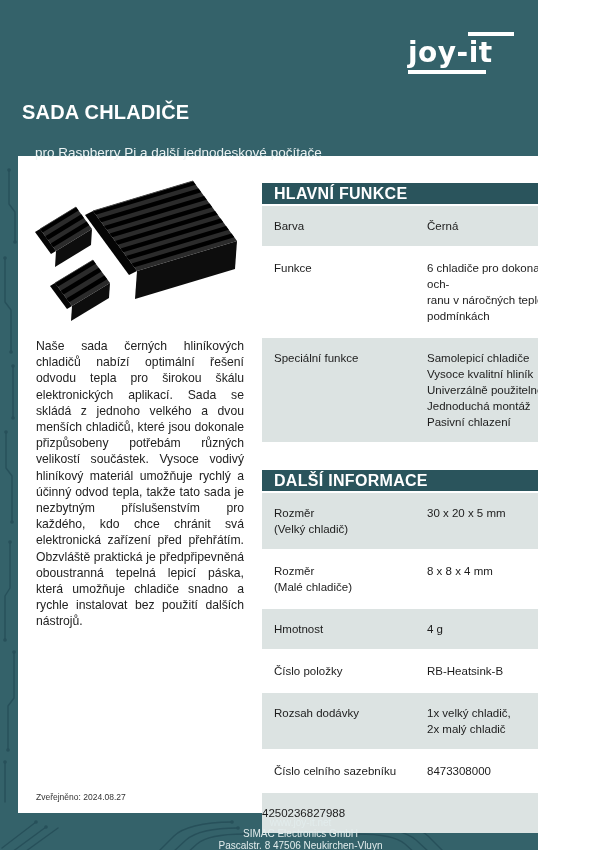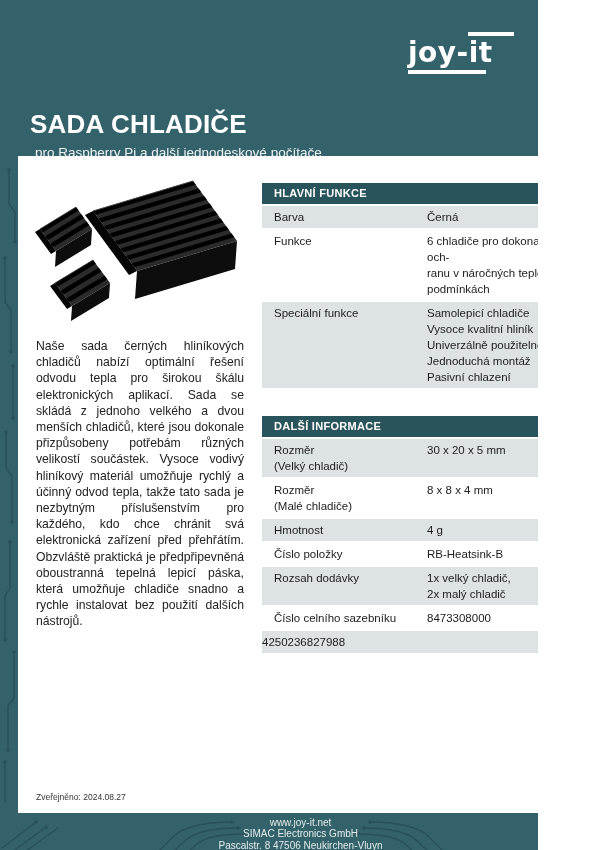--- a/index.html
+++ b/index.html
@@ -12,36 +12,36 @@
   
   svg.traces{position:absolute;left:0;top:0;z-index:1;}
   svg.traces path{stroke:var(--trace);stroke-width:1.4;fill:none;stroke-linecap:round;stroke-linejoin:round;}
   svg.traces circle{fill:var(--trace);}
 
   
   .logo{position:absolute;top:38px;right:20px;width:110px;height:32px;z-index:3;}
   .logo-text{font-weight:bold;font-size:28px;line-height:30px;color:#fff;letter-spacing:0.5px;font-family:"DejaVu Sans",sans-serif;}
   .logo::before{content:"";position:absolute;top:-6px;right:4px;width:46px;height:4px;background:#fff;}
   .logo::after{content:"";position:absolute;bottom:-4px;left:0;width:78px;height:4px;background:#fff;}
-  .title{position:absolute;left:22px;top:101px;z-index:3;color:#fff;font-size:26px;font-weight:bold;letter-spacing:0.2px;margin:8px;}
+  .title{position:absolute;left:22px;top:101px;z-index:3;color:#fff;font-size:20px;font-weight:bold;letter-spacing:0.2px;margin:0;}
   .subtitle{position:absolute;left:23px;top:133px;z-index:3;color:#ECF3F3;font-size:13.5px;margin:12px;}
 
   
   .content{position:absolute;left:18px;top:156px;width:565px;height:657px;background:#fff;z-index:2;}
   .product-svg{position:absolute;left:8px;top:18px;}
   .description{position:absolute;left:18px;top:182px;width:208px;margin:0;font-size:12.2px;line-height:16.2px;text-align:justify;color:#222;}
   .published{position:absolute;left:18px;top:636px;margin:0;font-size:8.5px;color:#333;}
 
   
   .col{position:absolute;left:244px;top:27px;width:321px;}
-  .spec-table .bar{background:var(--tealDark);color:#fff;font-size:11px;font-weight:bold;line-height:21px;height:21px;padding-left:12px;letter-spacing:0.3px;}
+  .spec-table .bar{background:var(--tealDark);color:#fff;font-size:16px;font-weight:bold;line-height:21px;height:21px;padding-left:12px;letter-spacing:0.3px;}
   .spec-table + .spec-table{margin-top:28px;}
   .row{display:flex;margin-top:2px;background:#fff;}
   .row.shade{background:var(--shade);}
-  .cell{font-size:11.5px;line-height:16px;padding:3px 0;white-space:pre-line;color:#1c1c1c;}
+  .cell{font-size:11.5px;line-height:16px;padding:12px 0;white-space:pre-line;color:#1c1c1c;}
   .cell.label{width:153px;padding-left:12px;flex:none;}
   .cell.value{flex:1;padding-right:6px;}
 
   
   footer{position:absolute;left:0;top:813px;width:601px;height:37px;z-index:3;text-align:center;padding-top:4px;box-sizing:border-box;}
   footer span{display:block;font-size:10px;line-height:11.3px;color:#E2ECEC;}
 </style>
 </head>
 <body>
 

